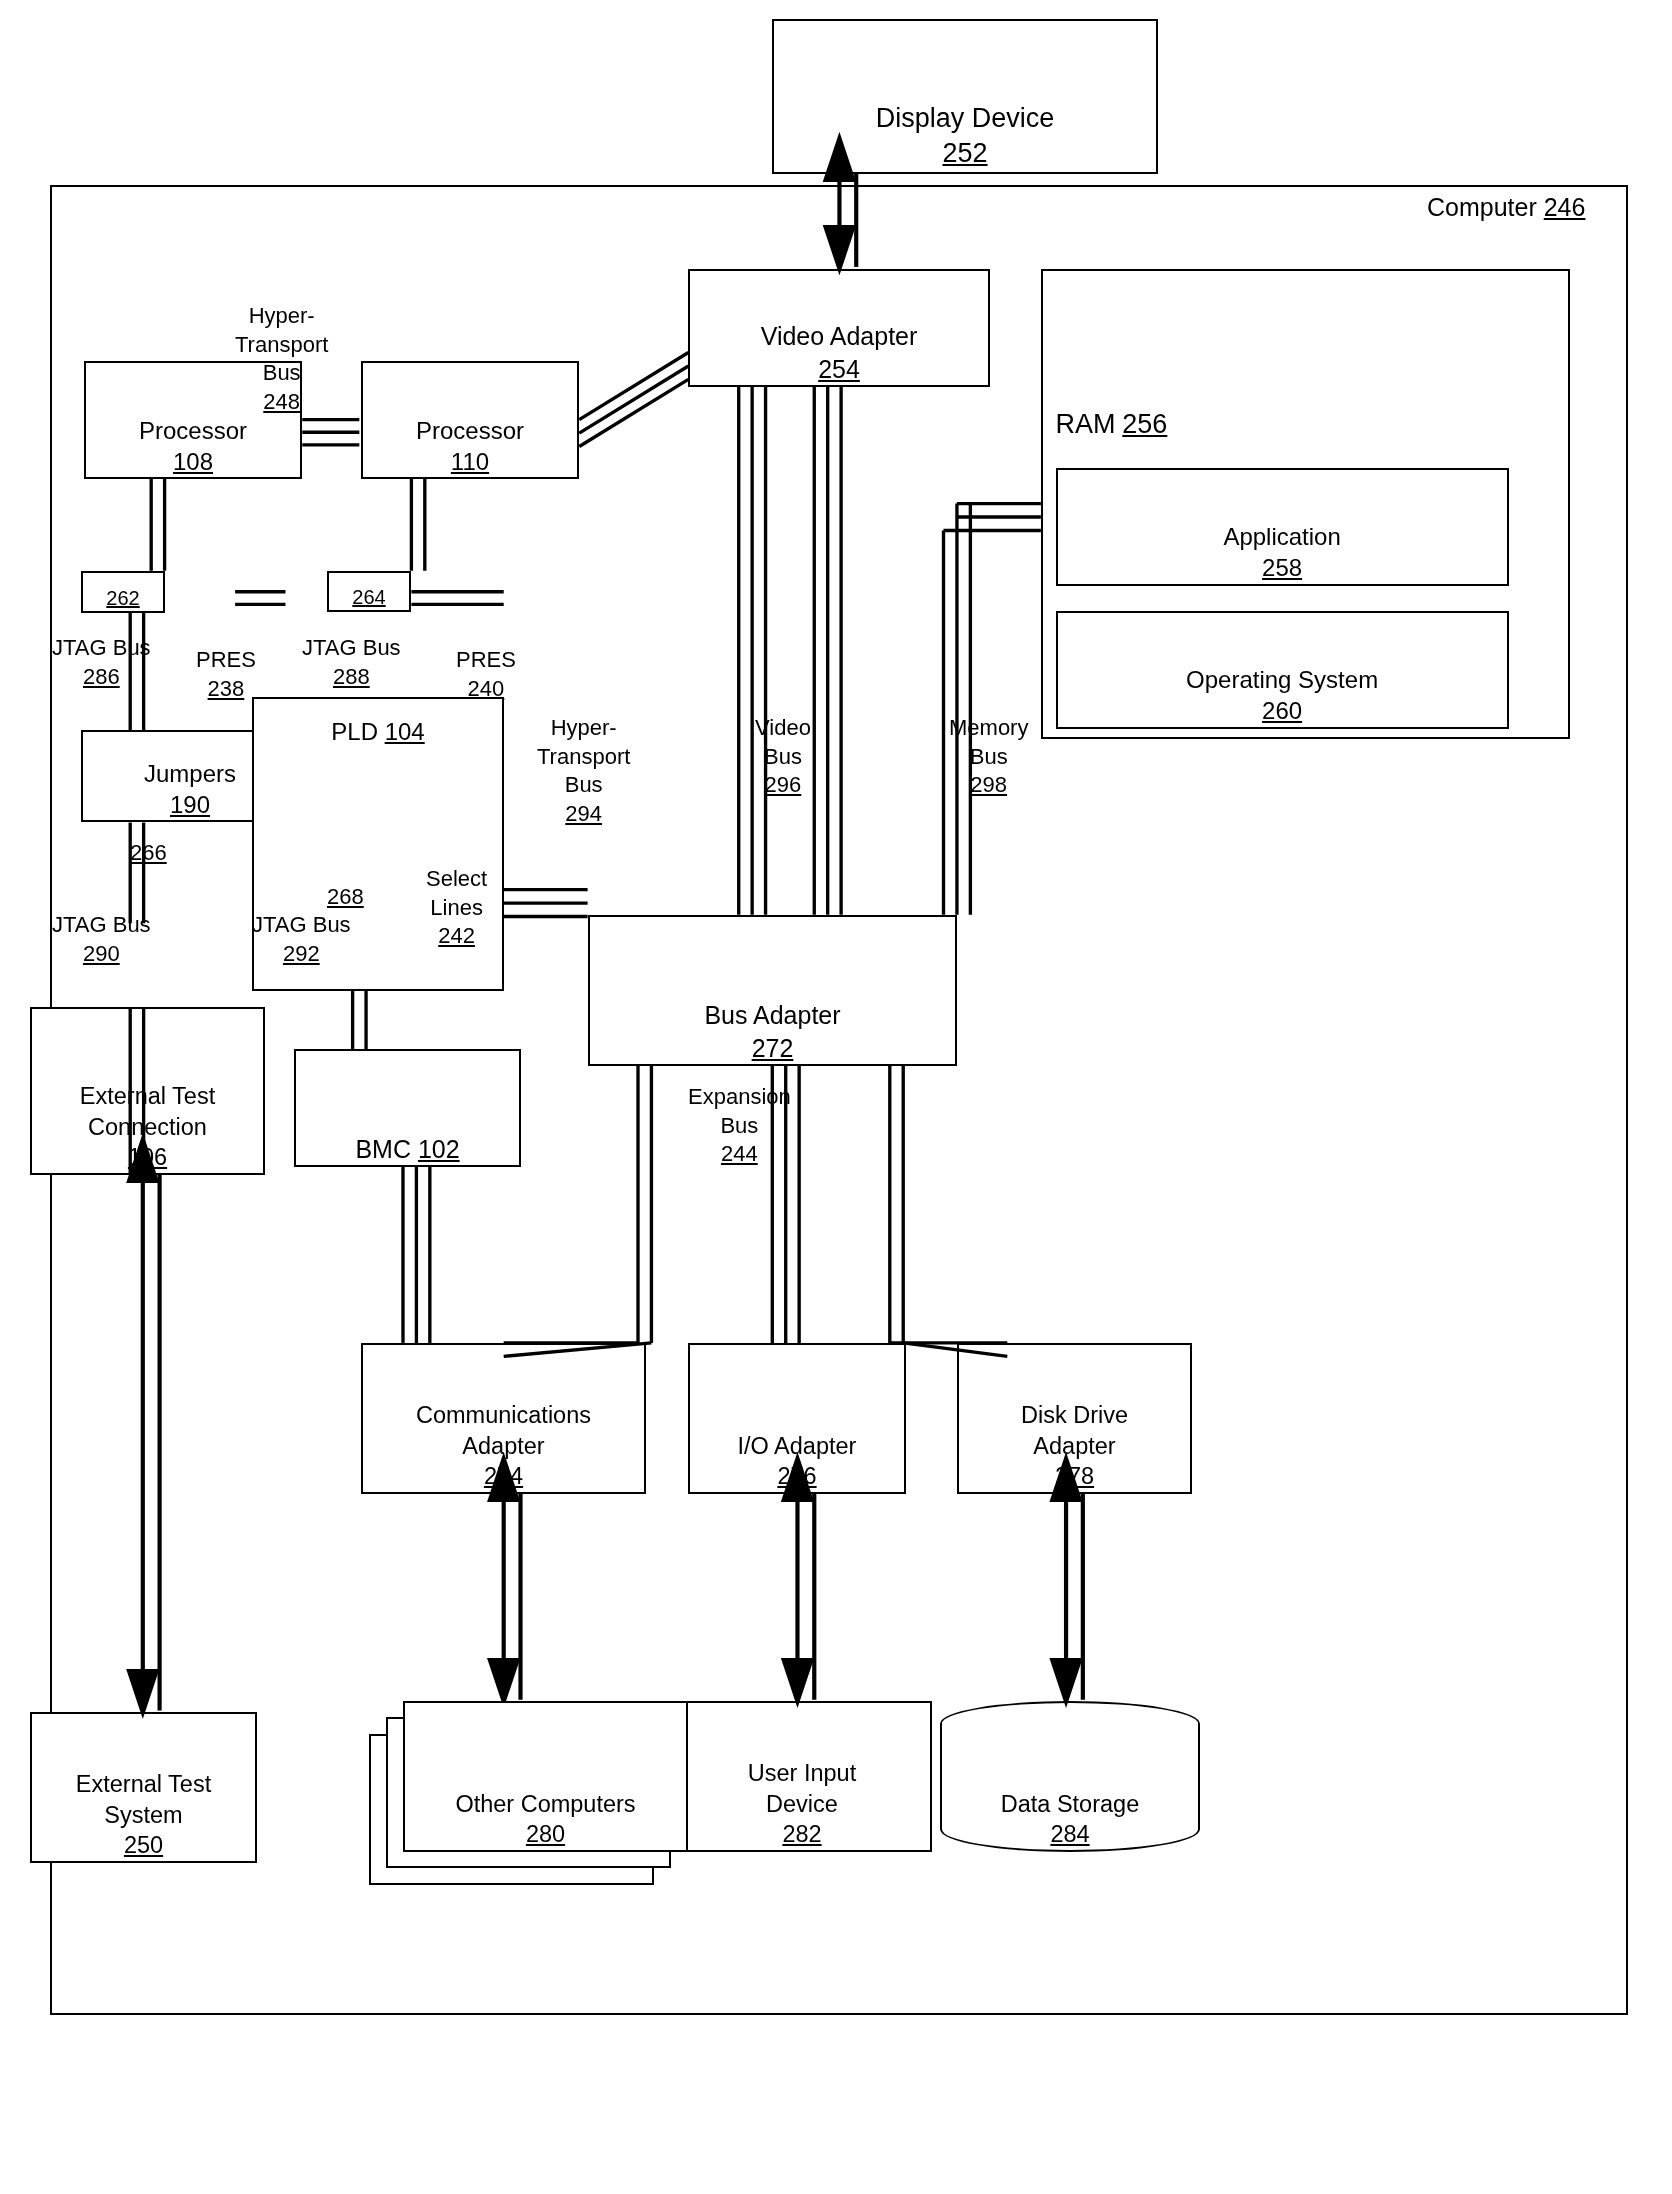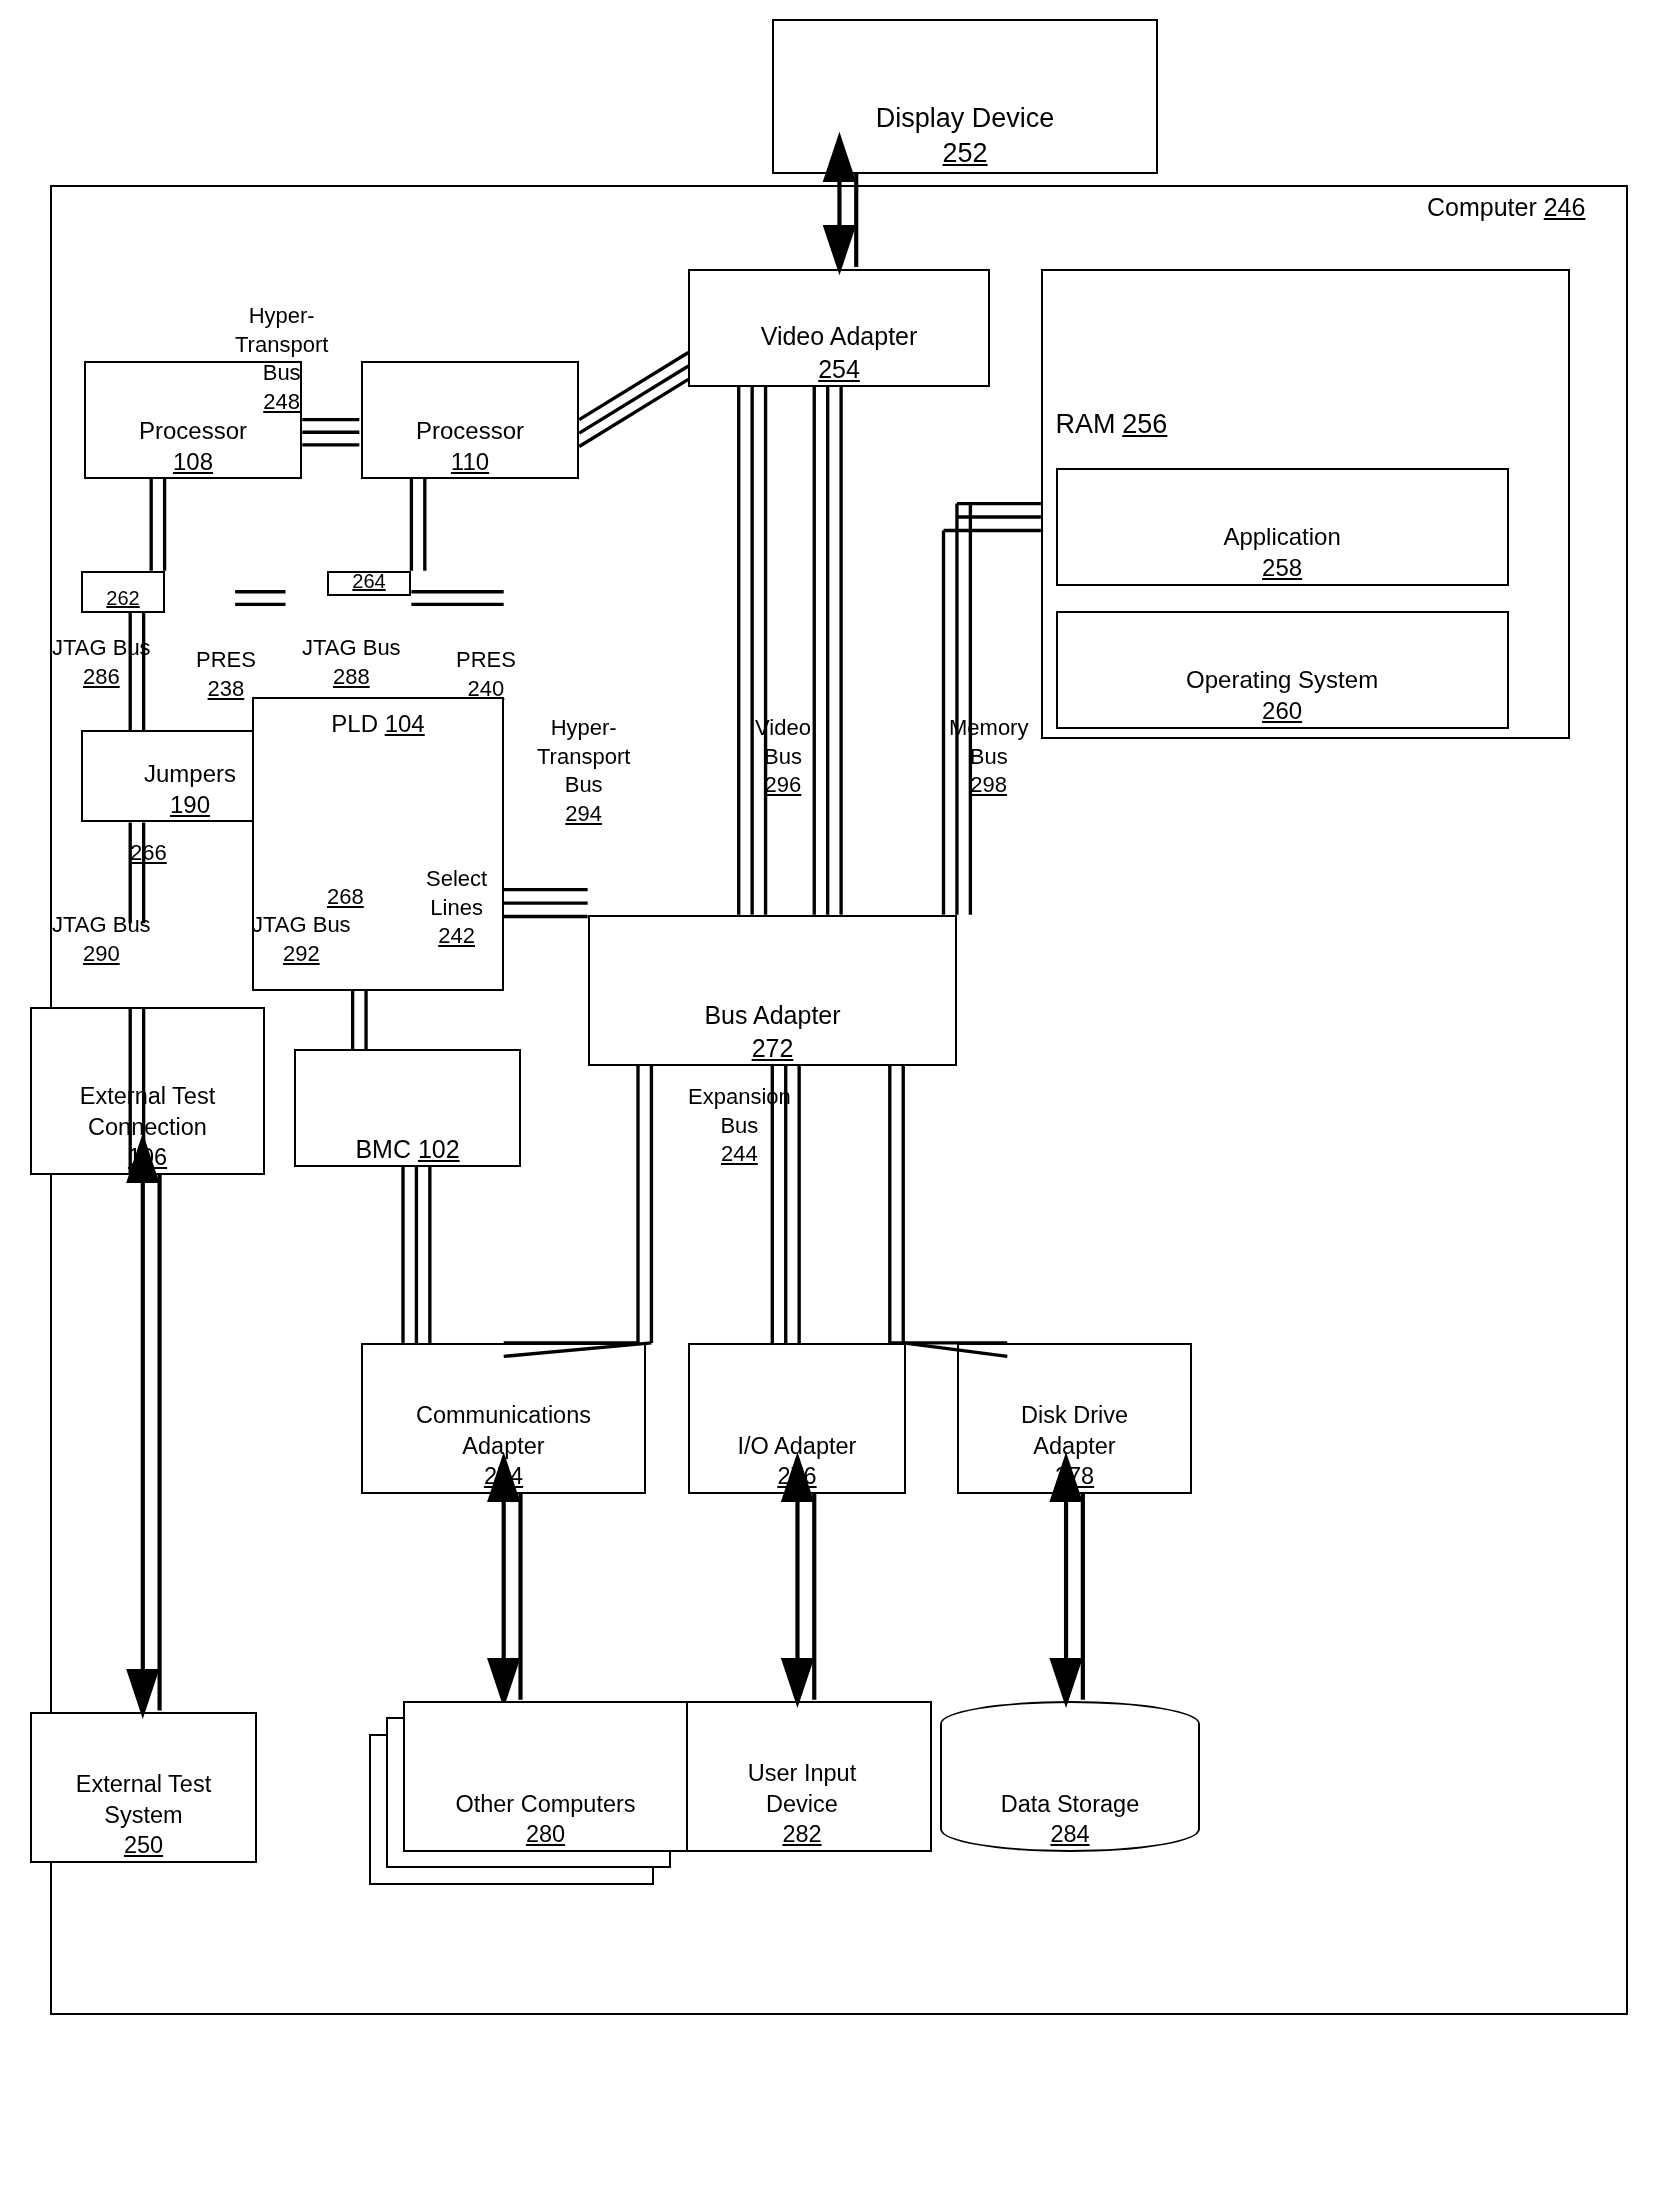--- a/index.html
+++ b/index.html
@@ -106,21 +106,21 @@
   </div>
 
   <div class="label" style="left:235px; top:302px; font-size:22px; text-align:center;">
     Hyper-<br>Transport<br>Bus<br><span class="underline">248</span>
   </div>
 
   <div class="box" style="left:81px; top:571px; width:84px; height:42px; font-size:20px;">
     <span class="underline">262</span>
   </div>
 
-  <div class="box" style="left:327px; top:571px; width:84px; height:25px; font-size:20px;">
+  <div class="box" style="left:327px; top:571px; width:84px; height:41px; font-size:20px;">
     <span class="underline">264</span>
   </div>
 
   <div class="label" style="left:52px; top:634px; font-size:22px;">
     JTAG Bus<br><span class="underline">286</span>
   </div>
 
   <div class="label" style="left:302px; top:634px; font-size:22px;">
     JTAG Bus<br><span class="underline">288</span>
   </div>
@@ -131,21 +131,21 @@
 
   <div class="label" style="left:456px; top:646px; font-size:22px;">
     PRES<br><span class="underline">240</span>
   </div>
 
   <div class="box" style="left:81px; top:730px; width:218px; height:92px; font-size:24px;">
     <span>Jumpers</span>
     <span class="underline">190</span>
   </div>
 
-  <div class="box" style="left:252px; top:697px; width:252px; height:294px; font-size:24px; justify-content:flex-start; padding-top:9px;">
+  <div class="box" style="left:252px; top:697px; width:252px; height:294px; font-size:24px; justify-content:flex-start; padding-top:17px;">
     <span>PLD <span class="underline">104</span></span>
   </div>
 
   <div class="label" style="left:130px; top:839px; font-size:22px;">
     <span class="underline">266</span>
   </div>
 
   <div class="label" style="left:327px; top:839px; font-size:22px;margin-top:44px;">
     <span class="underline">268</span>
   </div>

